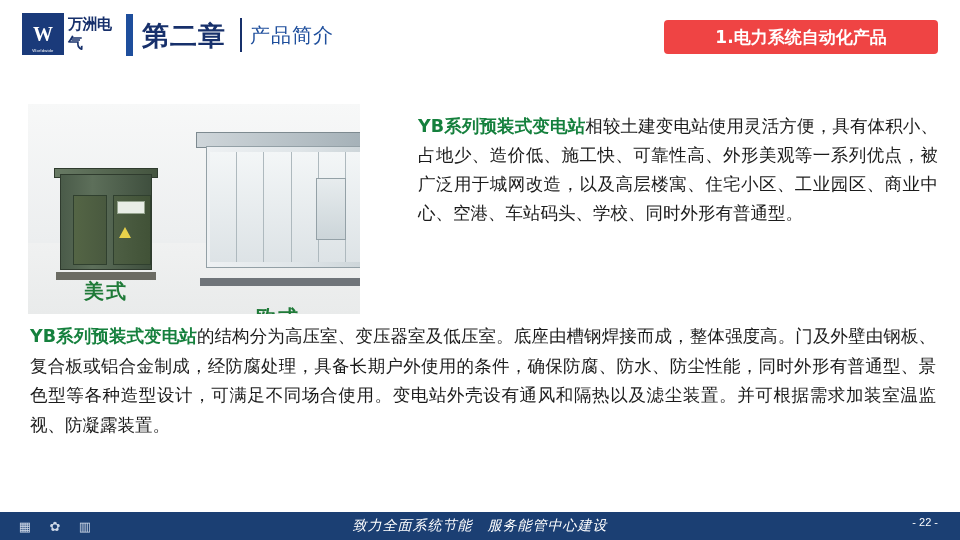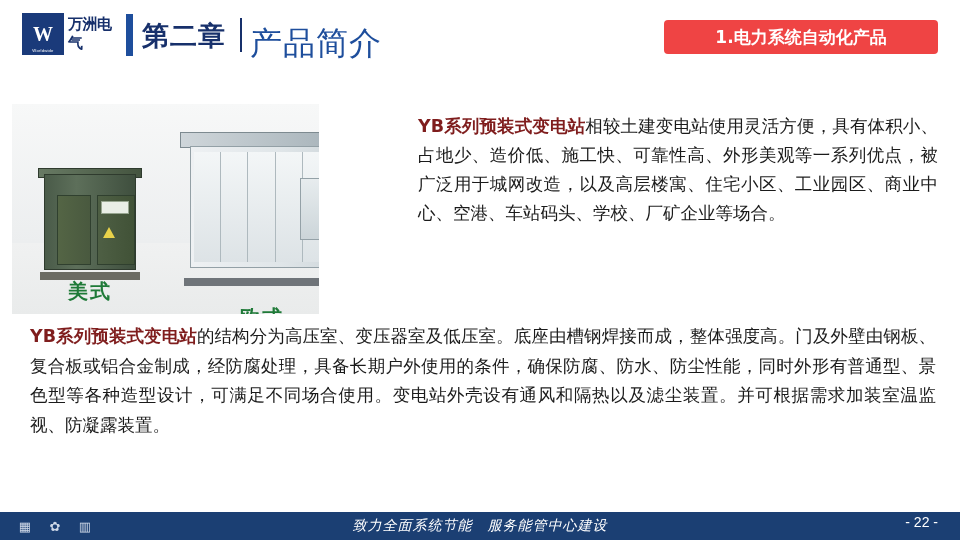--- a/index.html
+++ b/index.html
@@ -76,21 +76,21 @@
   }
   .chapter-div {
     position: absolute;
     left: 240px; top: 18px;
     width: 2px; height: 34px;
     background: #17306b;
   }
   .chapter-sub {
     position: absolute;
     left: 250px; top: 22px;
-    font-size: 32px;
+    font-size: 20px;
     color: #1e4e9c;
     font-family: Liberation Mono, monospace;
     letter-spacing: 1px;
   }
 
   .section-tab {
     position: absolute;
     right: 22px; top: 20px;
     height: 34px;
     min-width: 274px;
@@ -102,22 +102,22 @@
   .section-tab span {
     color: #ffffff;
     font-size: 17px;
     font-weight: bold;
     font-family: "DejaVu Sans", sans-serif;
   }
 
   
   .image-panel {
     position: absolute;
-    left: 12px; top: 104px;
-    width: 307px; height: 210px;
+    left: 28px; top: 104px;
+    width: 332px; height: 210px;
     background: #fef9c3;
     overflow: hidden;
   }
   .img-bg-top {
     position: absolute; left: 0; top: 0; width: 100%; height: 66%;
     background: linear-gradient(#f7f8f8, #eceeef);
   }
   .img-ground {
     position: absolute; left: 0; bottom: 0; width: 100%; height: 34%;
     background: linear-gradient(#f0f1f1, #e9ebeb);
@@ -239,21 +239,21 @@
     position: absolute;
     left: 30px; top: 322px;
     width: 906px;
     font-size: 17.5px;
     line-height: 29.5px;
     color: #1b1b1b;
     font-family: "DejaVu Sans", sans-serif;
     text-align: justify;
   }
   .kw {
-    color: #7f1d1d;
+    color: #15803d;
     font-weight: bold;
   }
 
   
   .footer {
     position: absolute;
     left: 0; bottom: 0;
     width: 960px; height: 28px;
     background: #1b3f73;
     display: flex;
@@ -279,21 +279,21 @@
     font-size: 14px;
     font-family: "DejaVu Sans", sans-serif;
     letter-spacing: 1px;
     font-style: italic;
   }
   .footer-page {
     position: absolute;
     right: 22px; top: 0; height: 19px;
     display: flex; align-items: center;
     color: #ffffff;
-    font-size: 14px;
+    font-size: 11px;
     font-family: "Liberation Sans", sans-serif;
   }
 </style>
 </head>
 <body>
 
 <div class="slide">
 
   <div class="header">
 
@@ -345,21 +345,21 @@
         
       </div>
       <div class="eu-base"></div>
     </div>
 
     <div class="cap-us">美式</div>
     <div class="cap-eu">欧式</div>
   </div>
 
   <div class="para-right">
-    <span class="kw">YB系列预装式变电站</span><span>相较土建变电站使用灵活方便，具有体积小、占地少、造价低、施工快、可靠性高、外形美观等一系列优点，被广泛用于城网改造，以及高层楼寓、住宅小区、工业园区、商业中心、空港、车站码头、学校、厂矿企业等场合。</span>
+    <span class="kw">YB系列预装式变电站</span><span>相较土建变电站使用灵活方便，具有体积小、占地少、造价低、施工快、可靠性高、外形美观等一系列优点，被广泛用于城网改造，以及高层楼寓、住宅小区、工业园区、商业中心、空港、车站码头、学校、同时外形有普通型。</span>
   </div>
 
   <div class="para-bottom">
     <span class="kw">YB系列预装式变电站</span><span>的结构分为高压室、变压器室及低压室。底座由槽钢焊接而成，整体强度高。门及外壁由钢板、复合板或铝合金制成，经防腐处理，具备长期户外使用的条件，确保防腐、防水、防尘性能，同时外形有普通型、景色型等各种造型设计，可满足不同场合使用。变电站外壳设有通风和隔热以及滤尘装置。并可根据需求加装室温监视、防凝露装置。</span>
   </div>
 
   <div class="footer">
     <div class="footer-icons">
       <span class="f-icon">▦</span>
       <span class="f-icon">✿</span>

